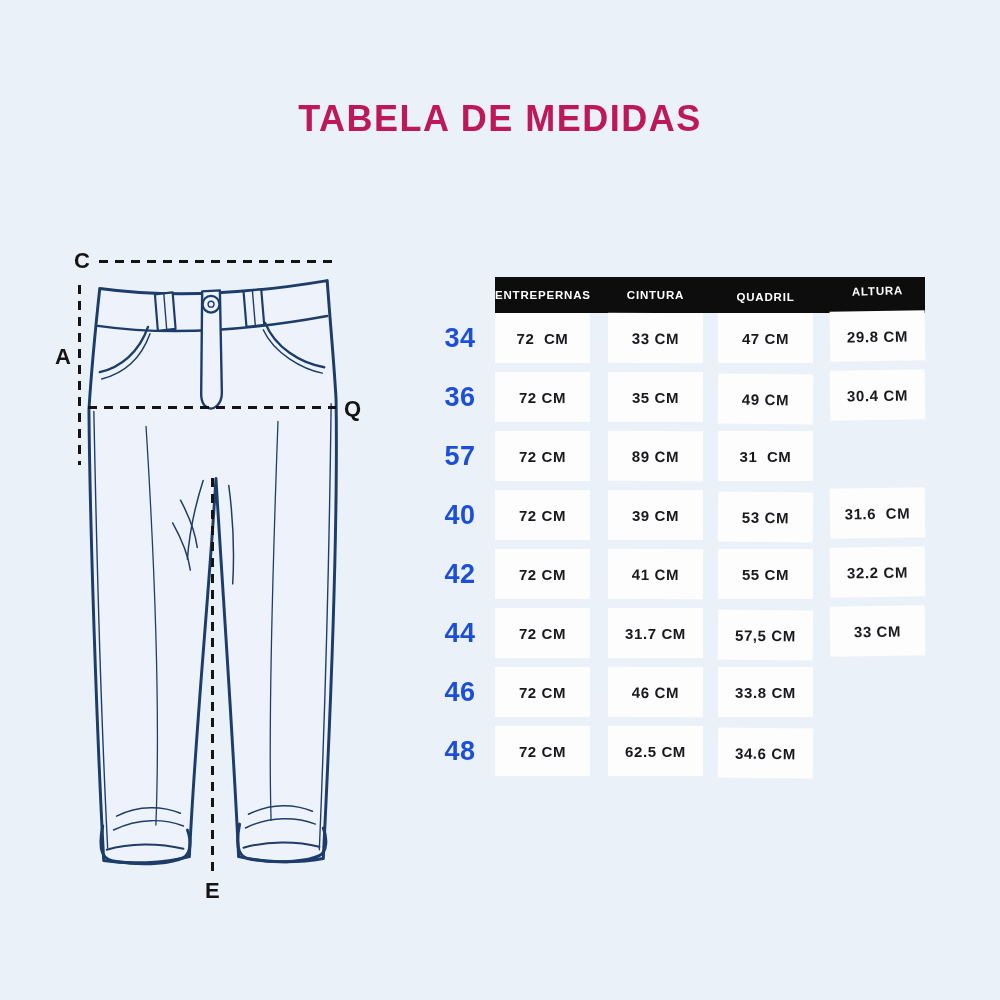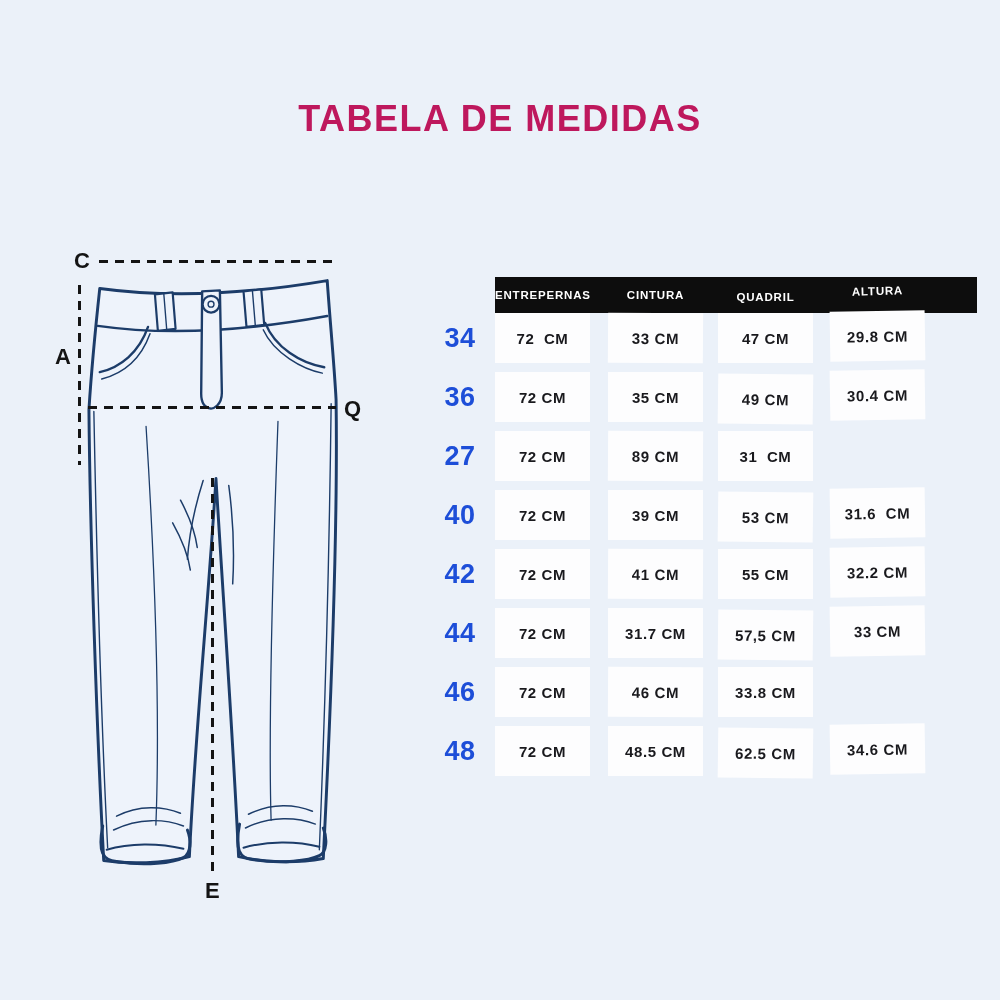--- a/index.html
+++ b/index.html
@@ -30,21 +30,21 @@
     position:absolute; font-size:22px; font-weight:bold; color:#141414;
   }
   .mlabel.lc { left:74px;  top:248px; }
   .mlabel.la { left:55px;  top:344px; }
   .mlabel.lq { left:344px; top:396px; }
   .mlabel.le { left:205px; top:878px; }
 
   
   .table { position:absolute; left:432px; top:277px; width:510px; }
   .thead {
-    margin-left:63px; width:482px; height:36px; background:#0d0d0d;
+    margin-left:63px; width:430px; height:36px; background:#0d0d0d;
     display:flex; align-items:center;
   }
   .hcell {
     width:95px; text-align:center; color:#ffffff;
     font-size:11.5px; font-weight:bold; letter-spacing:0.8px;
     white-space:nowrap;
   }
   .hcell:nth-child(1) { margin-right:18px; }
   .hcell:nth-child(2) { margin-right:15px; }
   .hcell:nth-child(3) { margin-right:17px; transform:translateY(2px); }
@@ -147,21 +147,21 @@
       <div class="cell">29.8 CM</div>
     </div>
     <div class="trow">
       <div class="size">36</div>
       <div class="cell">72 CM</div>
       <div class="cell">35 CM</div>
       <div class="cell">49 CM</div>
       <div class="cell">30.4 CM</div>
     </div>
     <div class="trow">
-      <div class="size">27</div>
+      <div class="size">57</div>
       <div class="cell">72 CM</div>
       <div class="cell">89 CM</div>
       <div class="cell">31  CM</div>
     </div>
     <div class="trow">
       <div class="size">40</div>
       <div class="cell">72 CM</div>
       <div class="cell">39 CM</div>
       <div class="cell">53 CM</div>
       <div class="cell">31.6  CM</div>
@@ -182,19 +182,18 @@
     </div>
     <div class="trow">
       <div class="size">46</div>
       <div class="cell">72 CM</div>
       <div class="cell">46 CM</div>
       <div class="cell">33.8 CM</div>
     </div>
     <div class="trow">
       <div class="size">48</div>
       <div class="cell">72 CM</div>
-      <div class="cell">48.5 CM</div>
       <div class="cell">62.5 CM</div>
       <div class="cell">34.6 CM</div>
     </div>
   </div>
 
 </div>
 
 </body></html>

